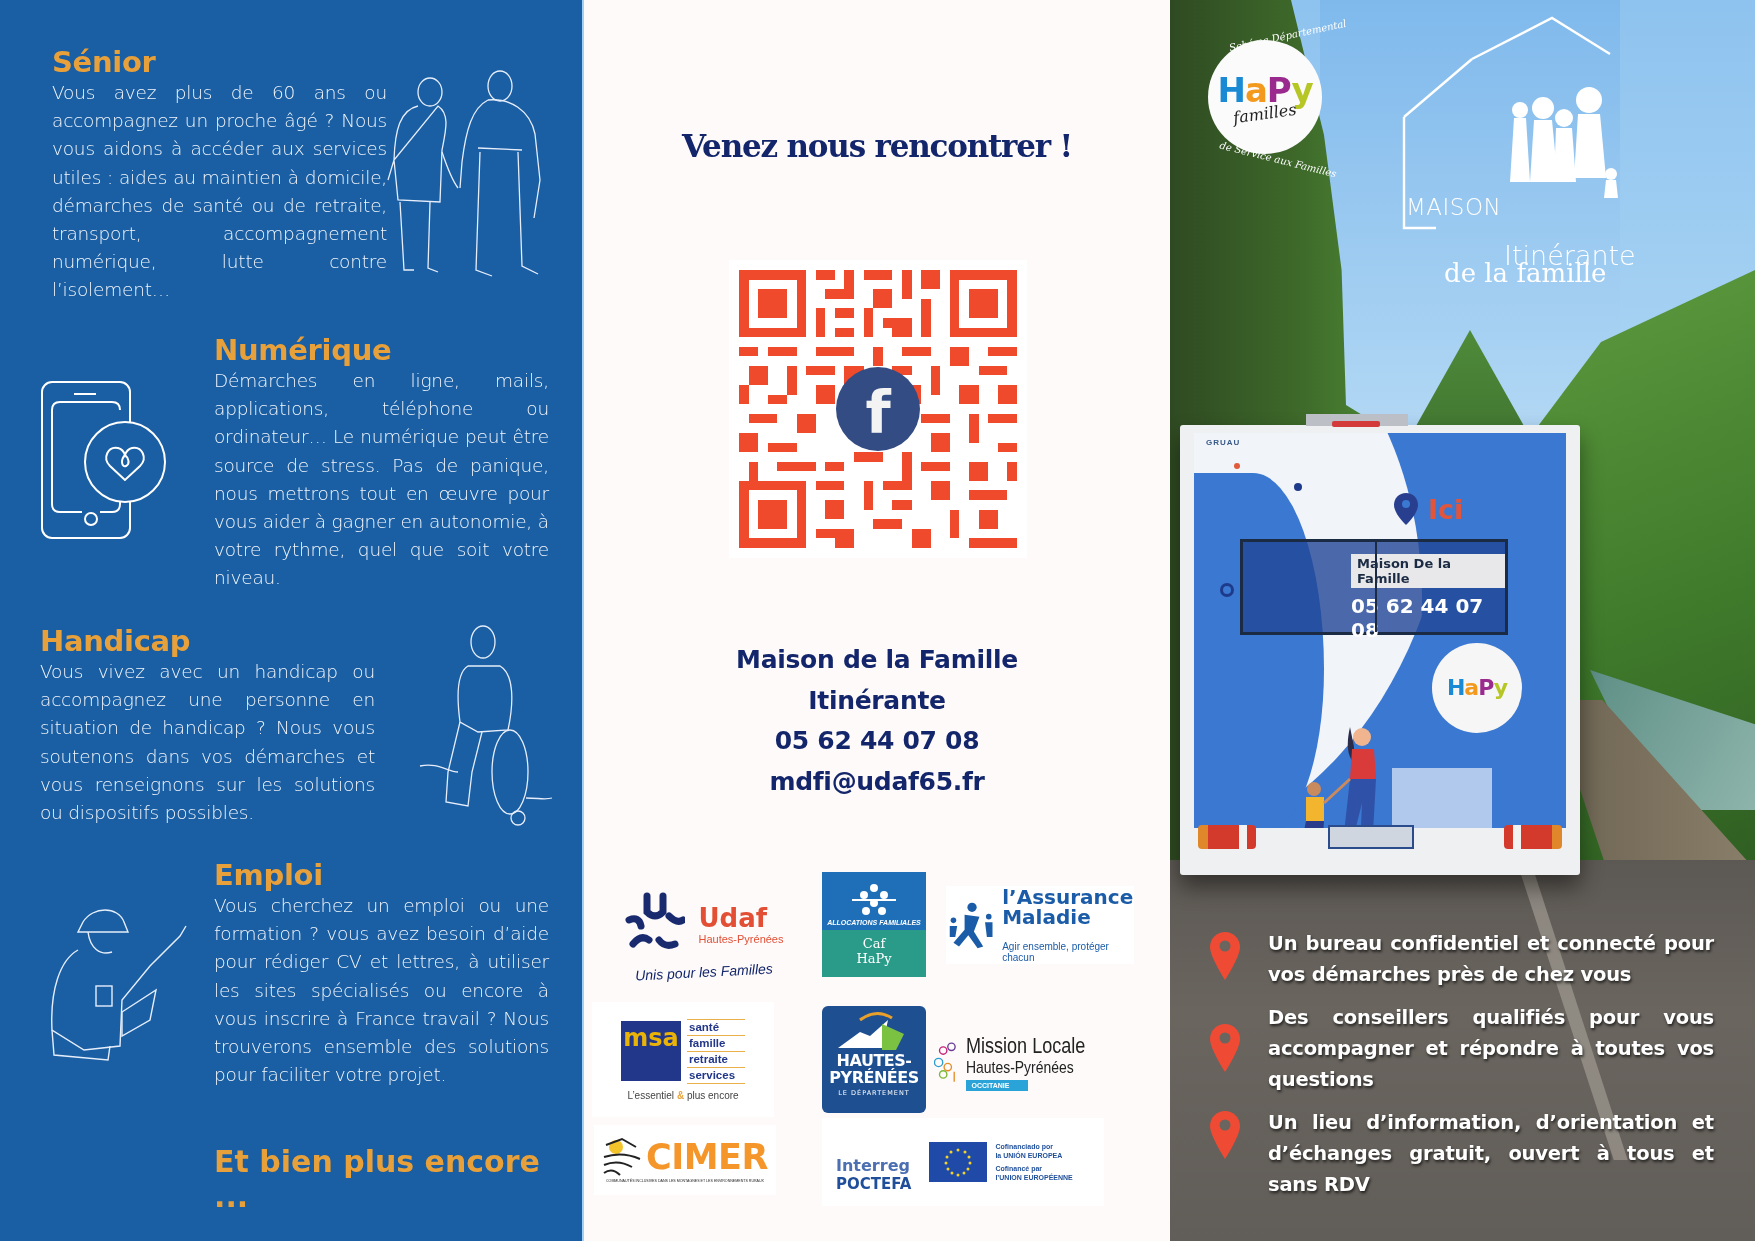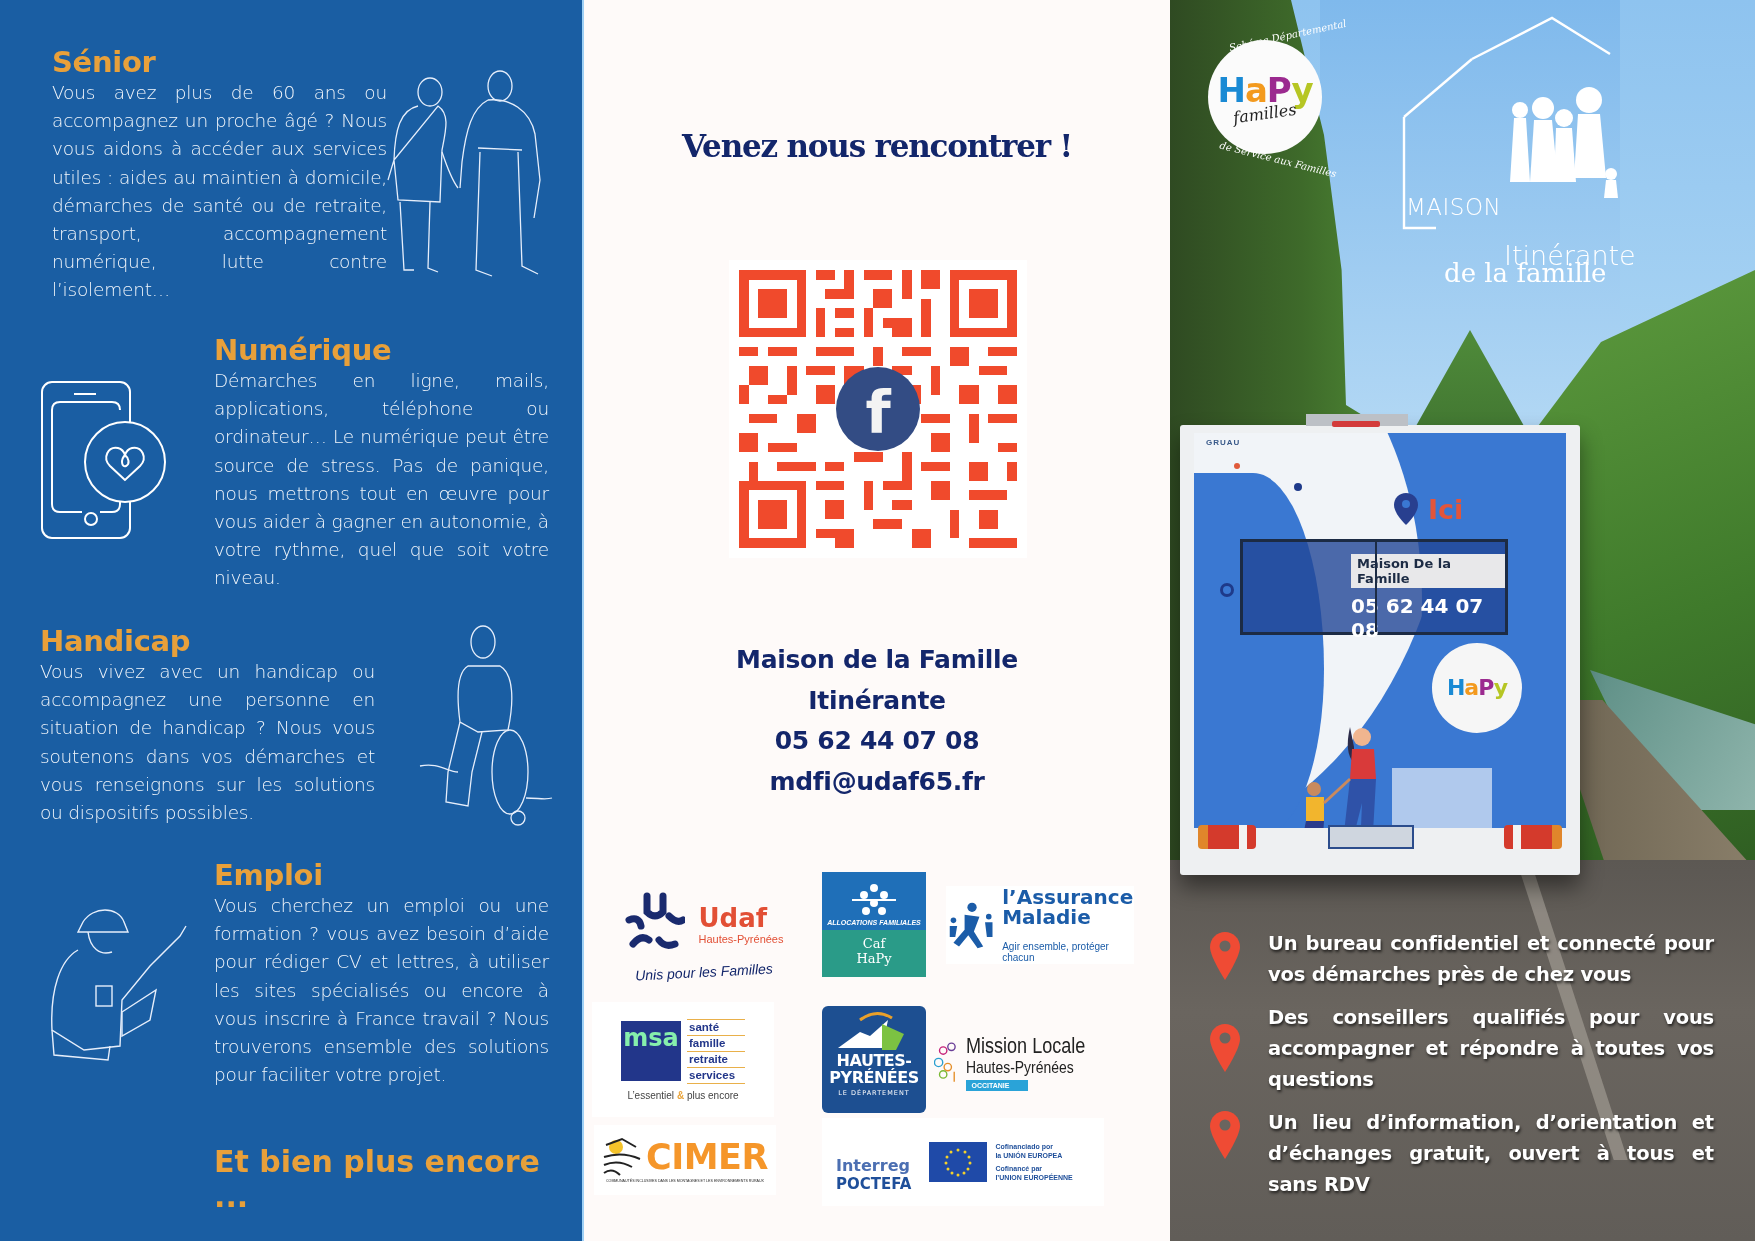--- a/index.html
+++ b/index.html
@@ -38,21 +38,21 @@
   .lg-caf { left: 238px; top: 872px; width: 104px; height: 105px; background: #1f6fb8; flex-direction: column; justify-content: flex-start; }
   .caf-top { height: 63px; width: 100%; display: flex; flex-direction: column; align-items: center; justify-content: flex-end; color: #fff; font-size: 7px; font-style: italic; font-weight: bold; padding-bottom: 4px; }
   .caf-bot { height: 50px; width: 100%; background: #2a9b88; color: #fff; font-family: "DejaVu Serif", serif; font-size: 13px; line-height: 15px; text-align: center; padding-top: 6px; }
   .lg-am { left: 362px; top: 886px; width: 188px; height: 78px; flex-direction: row; }
   .am-txt { display: flex; flex-direction: column; color: #1b5ca8; margin-left: 6px; }
   .am-txt .a1 { font-weight: bold; font-size: 20px; line-height: 20px; font-family: "DejaVu Sans", sans-serif; }
   .am-txt .a2 { font-size: 10px; color: #1b5ca8; margin-top: 14px; }
 
   .lg-msa { left: 8px; top: 1002px; width: 182px; height: 115px; flex-direction: column; }
   .msa-row { display: flex; align-items: center; }
-  .msa-box { width: 60px; height: 60px; background: #22368a; color: #86efac; font-weight: bold; font-size: 24px; line-height: 26px; text-align: center; padding-top: 4px; font-family: "DejaVu Sans", sans-serif; }
+  .msa-box { width: 60px; height: 60px; background: #22368a; color: #eab308; font-weight: bold; font-size: 24px; line-height: 26px; text-align: center; padding-top: 4px; font-family: "DejaVu Sans", sans-serif; }
   .msa-list { margin-left: 6px; font-size: 11.5px; line-height: 15px; color: #22368a; font-weight: bold; border-top: 1px solid #e9b04a; }
   .msa-list div { border-bottom: 1px solid #e9b04a; padding-left: 2px; width: 58px; }
   .msa-tag { font-size: 10px; color: #444; margin-top: 6px; }
   .msa-tag b { color: #e9a33a; }
   .lg-hp { left: 238px; top: 1006px; width: 104px; height: 107px; background: #1d4f91; border-radius: 6px; flex-direction: column; color: #fff; font-family: "DejaVu Sans", sans-serif; }
   .hp-t { font-weight: bold; font-size: 16px; line-height: 17px; text-align: center; margin-top: 30px; letter-spacing: -0.5px; }
   .hp-s { font-size: 6.5px; letter-spacing: 1px; margin-top: 3px; }
   .lg-ml { left: 350px; top: 1012px; width: 178px; height: 100px; background: transparent; flex-direction: row; justify-content: flex-end; }
   .ml-txt { display: flex; flex-direction: column; margin-left: 4px; color: #222; font-family: "Liberation Sans Narrow", "Liberation Sans", sans-serif; }
   .ml-txt .m1 { font-size: 22px; line-height: 24px; transform: scaleX(0.82); transform-origin: left; white-space: nowrap; }

